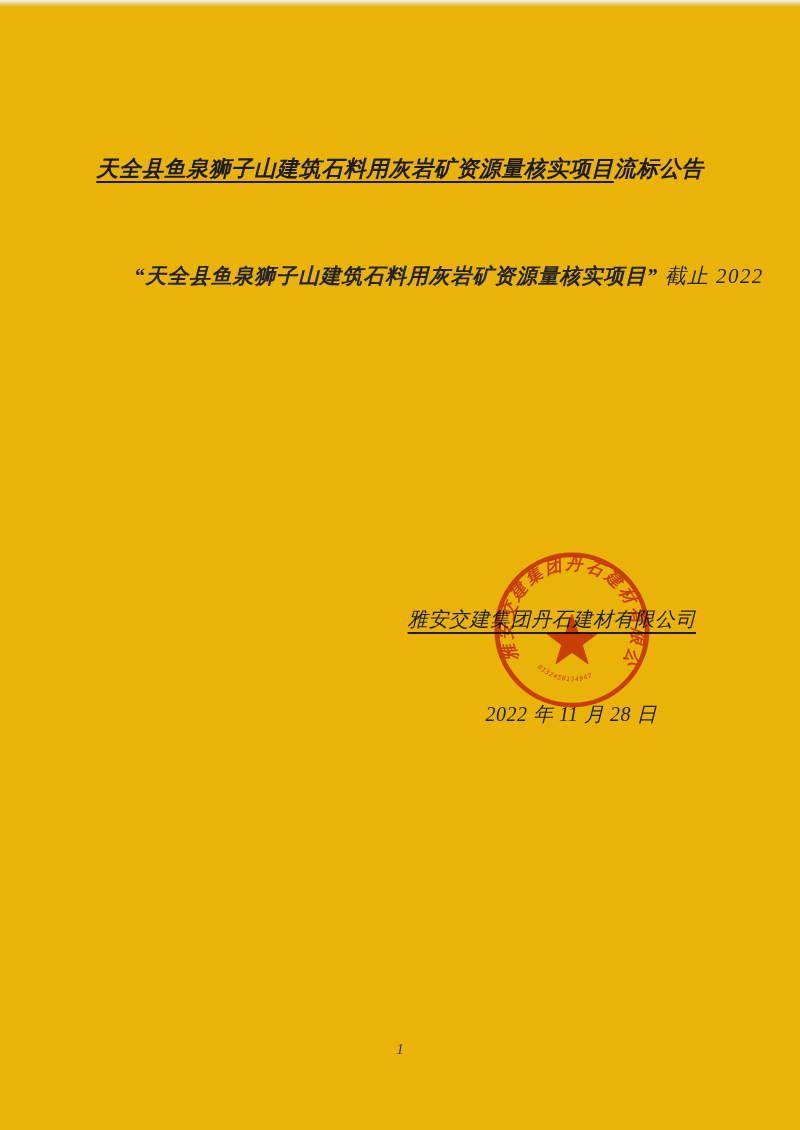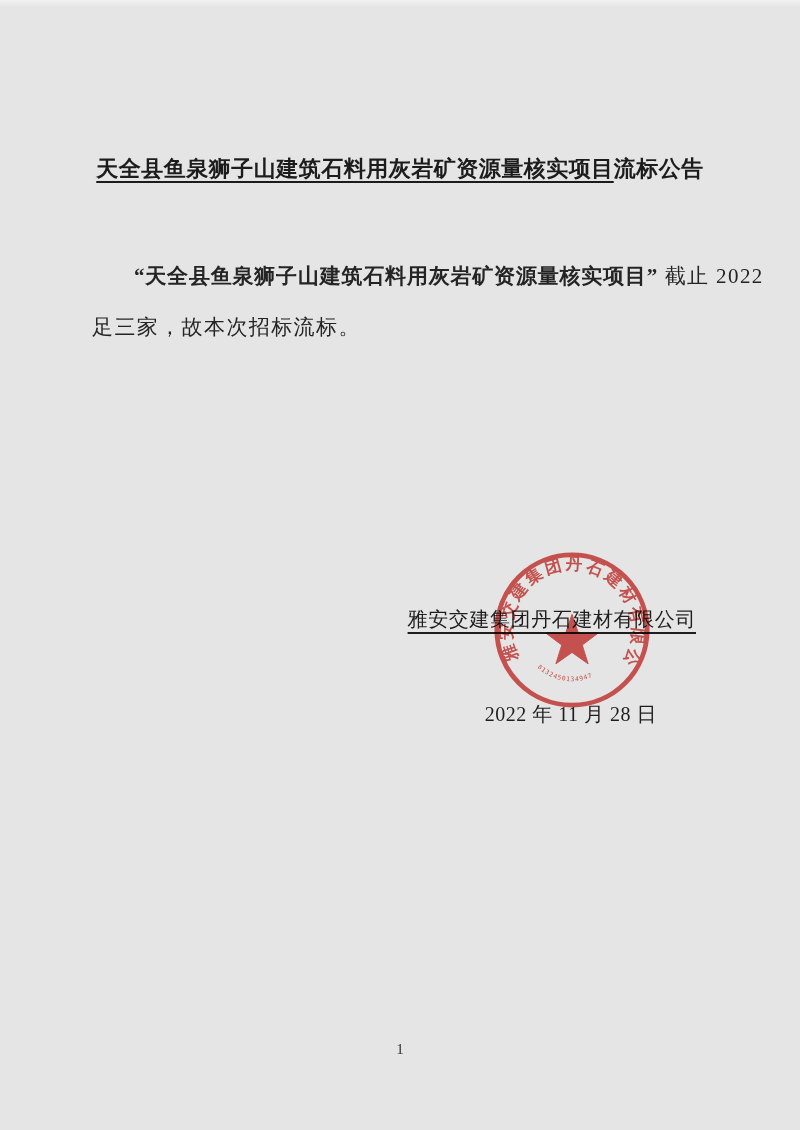--- a/index.html
+++ b/index.html
@@ -5,24 +5,25 @@
   html, body {
     margin: 0;
     padding: 0;
     background: #ffffff;
   }
   .page {
     position: relative;
     width: 800px;
     height: 1130px;
     margin: 0 auto;
-    background: #e5e5e5;
+    background: #eab308;
     overflow: hidden;
     font-family: "Liberation Serif", "DejaVu Serif", serif;
     color: #262626;
+    font-style: italic;
   }
   .scan-edge-top {
     position: absolute;
     top: 0; left: 0; right: 0;
     height: 7px;
     background: linear-gradient(to bottom, #f2f2f4, rgba(255,255,255,0));
   }
   .doc-title {
     position: absolute;
     top: 154px;
@@ -43,21 +44,21 @@
   .body-text {
     position: absolute;
     top: 251px;
     left: 92px;
     width: 618px;
     font-size: 21px;
     line-height: 51px;
     letter-spacing: 1.4px;
     color: #242424;
   }
-  .body-line { white-space: nowrap; }
+  .body-line { white-space: nowrap; text-align: center; }
   .body-line.first { text-indent: 42px; }
   .quoted-bold { font-weight: bold; letter-spacing: 0.8px; }
   .u-num {
     text-decoration: underline;
     text-decoration-thickness: 1.5px;
     text-underline-offset: 4px;
     white-space: pre;
   }
   .sig-company {
     position: absolute;
@@ -109,21 +110,20 @@
   <div class="scan-edge-top"></div>
 
   <div class="doc-title">
     <span class="u">天全县鱼泉狮子山建筑石料用灰岩矿资源量核实项目</span><span>流标公告</span>
   </div>
 
   <div class="body-text">
     <div class="body-line first">
       <span class="quoted-bold">“天全县鱼泉狮子山建筑石料用灰岩矿资源量核实项目”</span><span> 截止 2022</span>
     </div>
-    <div class="body-line">足三家，故本次招标流标。</div>
   </div>
 
   <div class="sig-company">雅安交建集团丹石建材有限公司</div>
 
   <svg class="stamp" viewBox="0 0 164 164" xmlns="http://www.w3.org/2000/svg">
     <circle cx="82" cy="82" r="77" fill="none" stroke="#d5433e" stroke-width="5"></circle>
     <polygon fill="#d5433e" stroke="#d5433e" stroke-width="1" stroke-linejoin="round" points="82,66 88.5,85.1 108.6,85.3 92.5,97.4 98.5,116.7 82,105 65.5,116.7 71.5,97.4 55.4,85.3 75.5,85.1"></polygon>
     <defs>
       <path id="arcPathTop" d="M 28.3,113 A 62,62 0 1 1 135.7,113" fill="none"></path>
       <path id="arcPathBottom" d="M 45,119 A 52,52 0 0 0 119,119" fill="none"></path>

